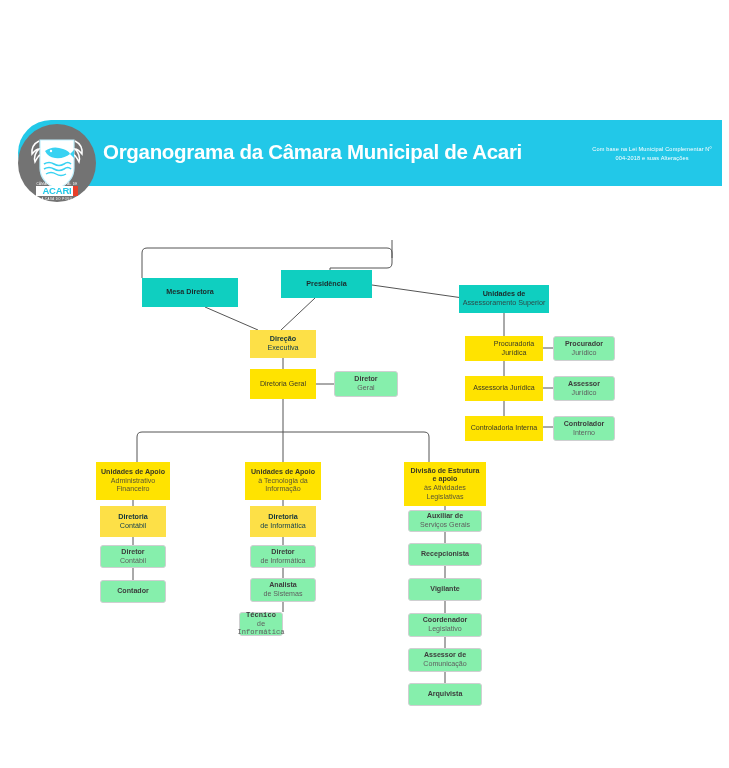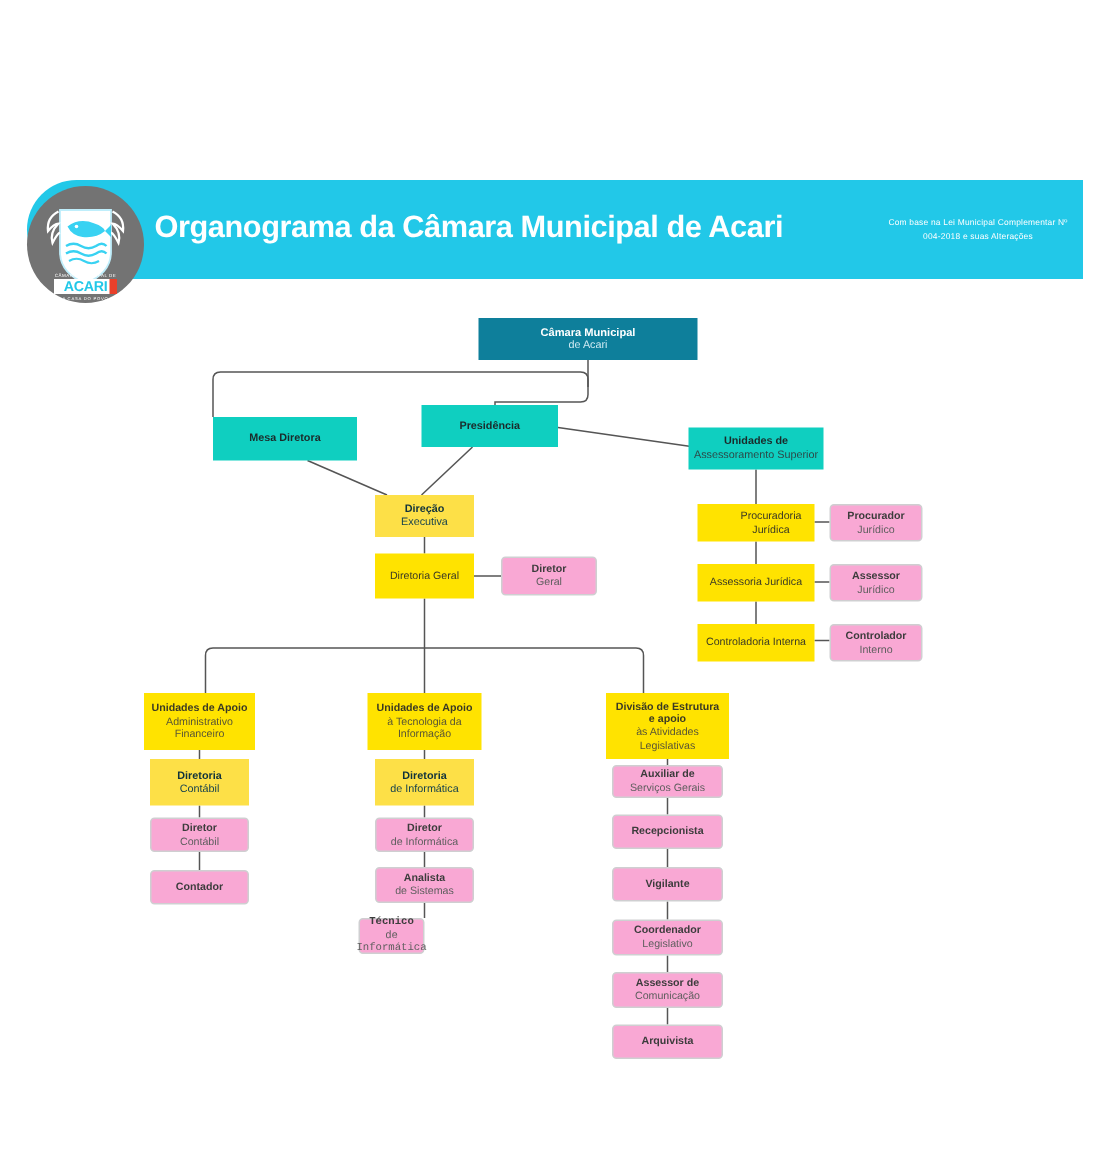--- a/index.html
+++ b/index.html
@@ -91,21 +91,21 @@
   .v-cyan .l2 { color: #17424e; }
 
   .v-yellow {
     background: #ffe300; color: #4a4632;
     font-size: 7.1px;
   }
   .v-yellow .l1 { color: #3b3a24; }
   .v-yellow .l2, .v-yellow .l3 { color: #5a5634; }
 
   .v-gray {
-    background: #f9a8d4; color: #3c3c3c;
+    background: #86efac; color: #3c3c3c;
     border: 1px solid #cfcfd1;
     border-radius: 3px;
     font-size: 7.1px;
   }
   .v-gray .l2 { color: #5e5e5e; }
 </style>
 </head>
 <body>
 
 <div id="header-bar"></div>
@@ -184,24 +184,20 @@
 
       <path d="M445 506 L445 510"></path>
       <path d="M445 532 L445 543"></path>
       <path d="M445 566 L445 578"></path>
       <path d="M445 601 L445 613"></path>
       <path d="M445 637 L445 648"></path>
       <path d="M445 672 L445 683"></path>
     </g>
   </svg>
 
-  <div class="node v-root" style="left:319px; top:212px; width:146px; height:28px;">
-    <span class="l1">Câmara Municipal</span>
-    <span class="l2">de Acari</span>
-  </div>
 
   <div class="node v-teal" style="left:142px; top:278px; width:96px; height:29px;">
     <span class="l1">Mesa Diretora</span>
   </div>
 
   <div class="node v-teal" style="left:281px; top:270px; width:91px; height:28px;">
     <span class="l1">Presidência</span>
   </div>
 
   <div class="node v-teal" style="left:459px; top:285px; width:90px; height:28px;">

